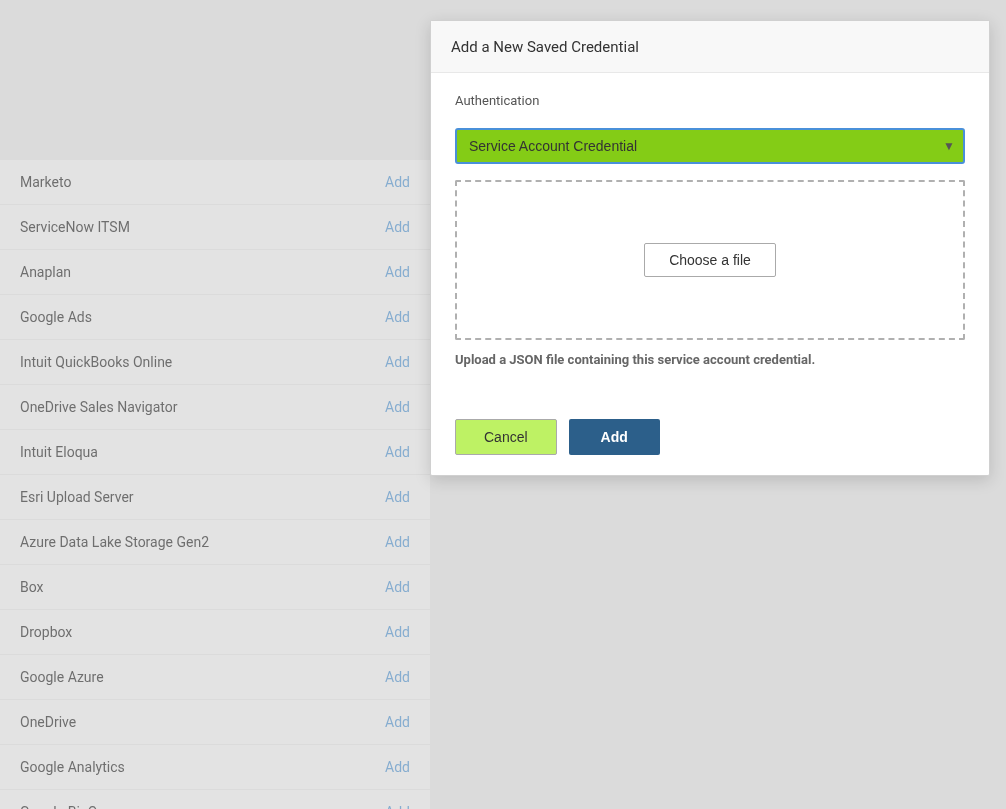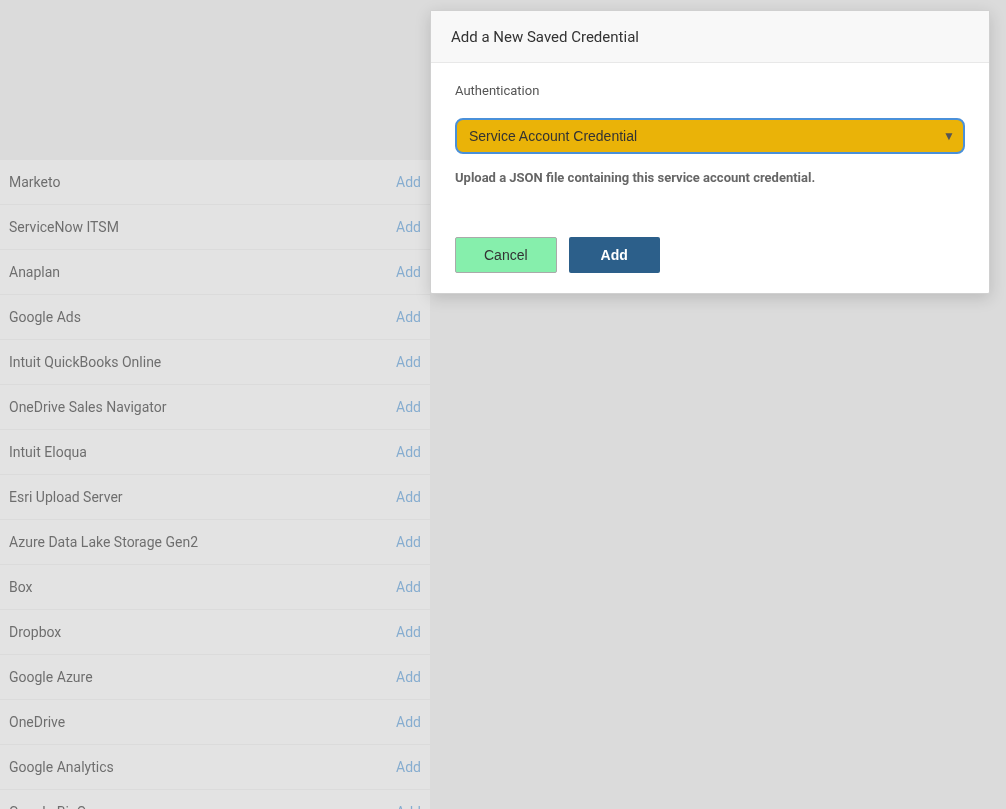--- a/index.html
+++ b/index.html
@@ -24,21 +24,21 @@
       left: 0;
       width: 430px;
       background-color: #f5f5f5;
       padding: 0;
     }
 
     .list-item {
       display: flex;
       justify-content: space-between;
       align-items: center;
-      padding: 14px 9px;
+      padding: 14px 20px;
       border-bottom: 1px solid #e8e8e8;
       background-color: #f5f5f5;
     }
 
     .list-item-name {
       font-size: 14px;
       color: #333;
     }
 
     .list-item-add {
@@ -53,21 +53,21 @@
       top: 0;
       left: 0;
       width: 1006px;
       height: 809px;
       background-color: rgba(200, 200, 200, 0.4);
     }
 
     
     .modal {
       position: absolute;
-      top: 10px;
+      top: 20px;
       left: 430px;
       width: 560px;
       background-color: #ffffff;
       border: 1px solid #d0d0d0;
       border-radius: 2px;
       box-shadow: 0 4px 16px rgba(0,0,0,0.15);
     }
 
     .modal-header {
       padding: 16px 20px;
@@ -97,23 +97,23 @@
       width: 100%;
       margin-bottom: 16px;
     }
 
     .auth-select {
       width: 100%;
       padding: 8px 32px 8px 12px;
       font-size: 14px;
       color: #333;
       border: 2px solid #4a90d9;
-      border-radius: 8px;
+      border-radius: 3px;
       appearance: none;
-      background-color: #eab308;
+      background-color: #84cc16;
       cursor: pointer;
       outline: none;
     }
 
     .select-arrow {
       position: absolute;
       right: 10px;
       top: 50%;
       transform: translateY(-50%);
       pointer-events: none;
@@ -154,21 +154,21 @@
     .modal-footer {
       padding: 12px 24px 20px;
       display: flex;
       gap: 12px;
     }
 
     .btn-cancel {
       padding: 9px 28px;
       font-size: 14px;
       color: #333;
-      background-color: #86efac;
+      background-color: #bef264;
       border: 1px solid #aaa;
       border-radius: 2px;
       cursor: pointer;
     }
 
     .btn-add {
       padding: 9px 32px;
       font-size: 14px;
       font-weight: 600;
       color: #fff;
@@ -252,20 +252,23 @@
   </div>
 
   <div class="modal-body">
     <label class="field-label">Authentication</label>
 
     <div class="select-wrapper">
       <select class="auth-select" id="auth-select"><option value="Service Account Credential">Service Account Credential</option><option value="OAuth">OAuth</option><option value="API Key">API Key</option><option value="Basic Auth">Basic Auth</option></select>
       <span class="select-arrow">▼</span>
     </div>
 
+    <div class="file-upload-area">
+      <button class="choose-file-btn">Choose a file</button>
+    </div>
 
     <p class="upload-hint">Upload a JSON file containing this service account credential.</p>
   </div>
 
   <div class="modal-footer">
     <button class="btn-cancel">Cancel</button>
     <button class="btn-add">Add</button>
   </div>
 </div>
 

